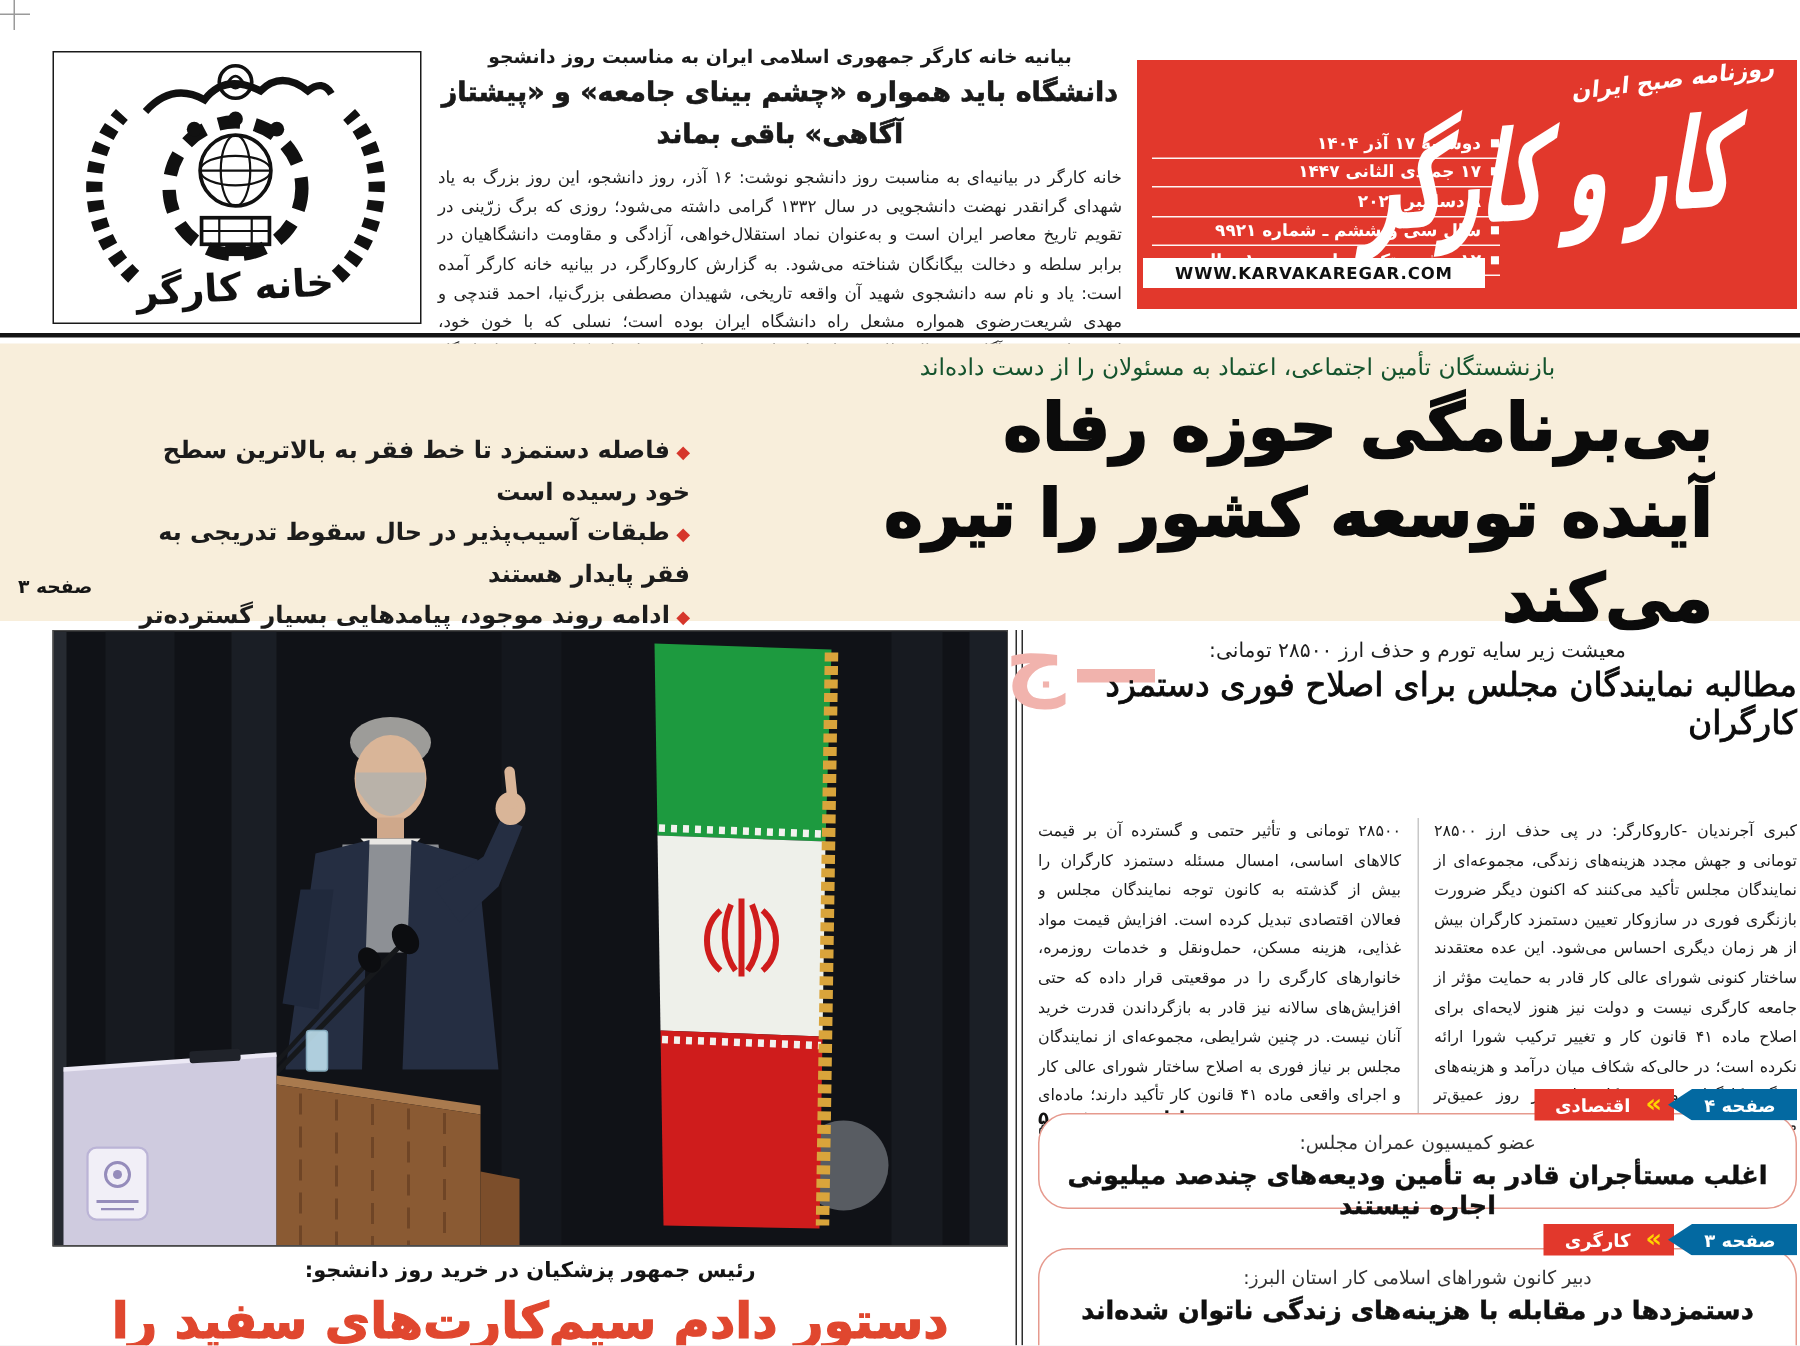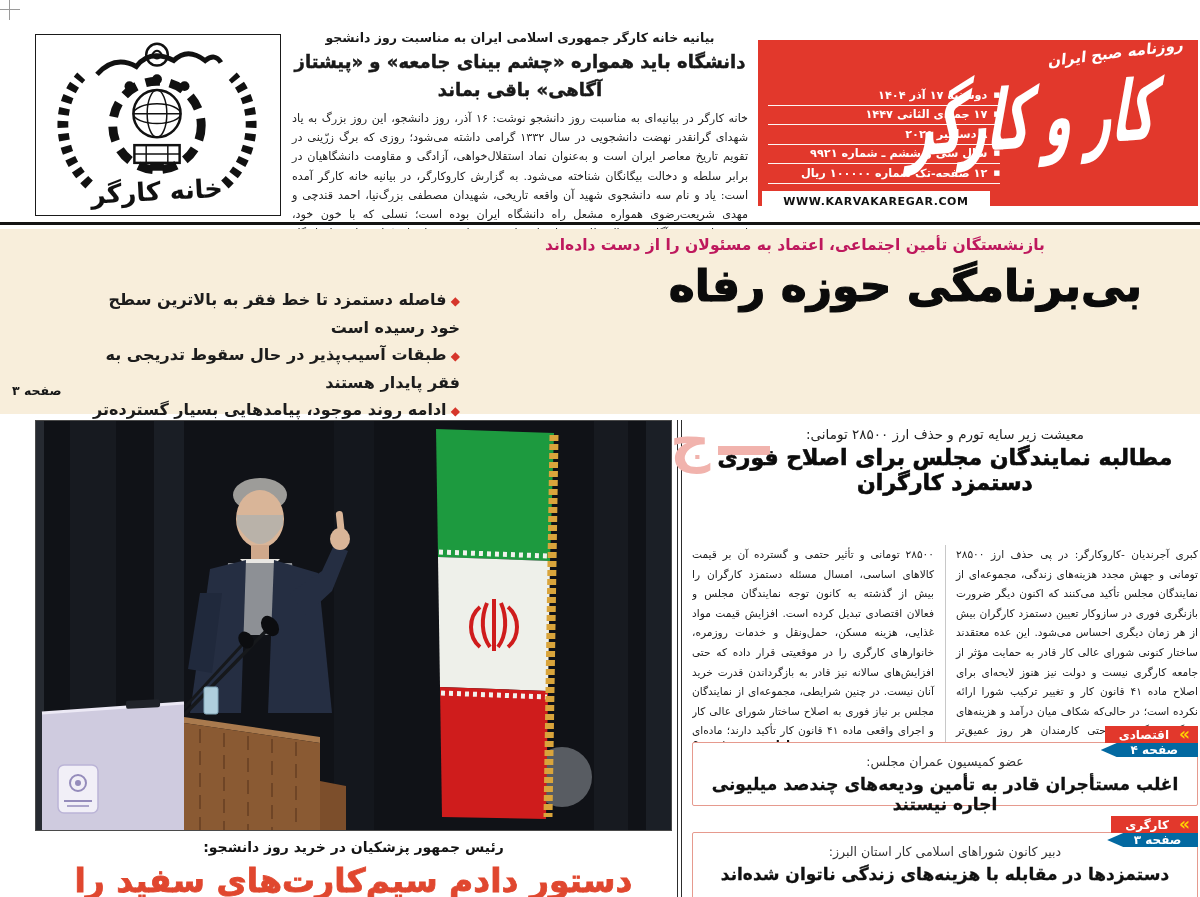--- a/index.html
+++ b/index.html
@@ -40,31 +40,31 @@
     transform:rotate(-4deg) skewX(-14deg) scaleY(1.9); transform-origin:center center;
   }
   .mast-info { position:absolute; left:10px; top:46px; width:232px; }
   .mast-info .row {
     display:flex; align-items:center; gap:6px; height:19.5px;
     border-bottom:1px solid rgba(255,255,255,.95);
     font-size:11.3px; font-weight:bold; white-space:nowrap; overflow:hidden;
   }
   .mast-info .row::before { content:"■"; font-size:7px; line-height:1; }
   .mast-site {
-    position:absolute; left:4px; top:151px; width:228px; height:20px;
+    position:absolute; left:4px; top:132px; width:228px; height:20px;
     background:#fff; color:#111; font-size:11px; font-weight:bold;
     display:flex; align-items:center; justify-content:center; letter-spacing:.6px; direction:ltr;
   }
   .top-rule { position:absolute; left:0; top:222px; width:1200px; height:3px; background:#141414; }
 
   
   .lead-band { position:absolute; left:0; top:229px; width:1200px; height:185px; background:#f8eedb; }
   .lead-kicker {
-    position:absolute; right:95px; top:7px; width:560px; text-align:left;
-    font-size:15.5px; font-weight:bold; color:#be185d;
+    position:absolute; right:95px; top:7px; width:560px; text-align:center;
+    font-size:15.5px; font-weight:normal; color:#14532d;
   }
   .lead-headline {
     position:absolute; right:58px; top:28px; width:580px; text-align:right;
     font-size:44px; font-weight:bold; color:#0b0b0b; line-height:1.3;
     -webkit-text-stroke:1.2px #0b0b0b;
   }
   .lead-bullets { position:absolute; left:88px; top:57px; width:372px; direction:rtl; }
   .lead-bullets .bullet {
     font-size:16px; font-weight:bold; color:#1c1c1c; line-height:1.72; text-align:right;
   }
@@ -92,48 +92,48 @@
 
   
   .right-col { position:absolute; left:692px; top:420px; width:506px; height:477px; }
   .watermark { position:absolute; top:-2px; left:-14px;  }
   .watermark .wm-glyph {
     position:absolute; top:-10px; left:-8px; font-size:56px; font-weight:bold; color:#f1b3ad;
   }
   .watermark .wm-bar { position:absolute; top:28px; left:40px; width:52px; height:9px; background:#f1b3ad; }
   .wage-kicker { position:absolute; top:6px; left:0; width:100%; text-align:center; font-size:13.5px; color:#1e1e1e; }
   .wage-headline {
-    position:absolute; top:25px; left:0; width:100%; text-align:center;
-    font-size:22px; font-weight:bold; color:#0c0c0c; -webkit-text-stroke:.6px #0c0c0c;
+    position:absolute; top:25px; left:0; width:100%; 
+    font-size:22px; font-weight:normal; color:#0c0c0c; -webkit-text-stroke:.6px #0c0c0c;
   }
   .wage-body {
     position:absolute; top:78px; left:0; width:506px; height:240px; overflow:hidden;
     font-size:10.6px; line-height:1.85; text-align:justify; color:#1b1b1b;
     column-count:2; column-gap:22px; column-rule:1px solid #c8c8c8;
     white-space:pre-line;
     margin-top:47px;
   }
   .wage-cont { position:absolute; top:318px; left:0; width:240px; text-align:left; font-size:12px; font-weight:bold; color:#111; direction:rtl; }
 
   
-  .tag-row { position:absolute; right:0; display:flex; align-items:stretch; height:21px; z-index:3; direction:ltr;flex-direction:column; }
+  .tag-row { position:absolute; right:0; display:flex; align-items:stretch; height:21px; z-index:3; direction:ltr; }
   .tag-red {
     background:#e2382c; color:#fff; font-size:12px; font-weight:bold;
     display:flex; align-items:center; gap:10px; padding:0 10px 0 14px;
   }
   .tag-chevrons { color:#ffd400; font-size:17px; font-weight:bold; line-height:1; letter-spacing:-2px; }
   .tag-black {
     background:#0369a1; color:#fff; font-size:12px; font-weight:bold;
     display:flex; align-items:center; padding:0 12px 0 22px;
     clip-path:polygon(0 50%, 16px 0, 100% 0, 100% 100%, 16px 100%);
     margin-left:-4px; min-width:86px; justify-content:center;
   }
   .teaser-box {
     position:absolute; left:0; width:506px; background:#fff;
-    border:1.5px solid #e69a8e; border-radius:2px; text-align:center; z-index:2;
+    border:1.5px solid #e69a8e; border-radius:20px; text-align:center; z-index:2;
   }
   .teaser-box .t-kicker { margin-top:11px; font-size:12.5px; color:#333; }
   .teaser-box .t-headline { margin-top:5px; font-size:17px; font-weight:bold; color:#101010; -webkit-text-stroke:.3px #101010; }
   #teaser1-tags { top:306px; } #teaser1-box { top:322px; height:64px; }
   #teaser2-tags { top:396px; } #teaser2-box { top:412px; height:86px; }
 </style>
 </head>
 <body>
 
 <div class="page">
@@ -190,20 +190,21 @@
     </div>
     <div class="mast-site">WWW.KARVAKAREGAR.COM</div>
   </div>
 
   <div class="top-rule"></div>
 
   <div class="lead-band">
     <div class="lead-kicker">بازنشستگان تأمین اجتماعی، اعتماد به مسئولان را از دست داده‌اند</div>
     <div class="lead-headline">
       <div>بی‌برنامگی حوزه رفاه</div>
+      <div>آینده توسعه کشور را تیره می‌کند</div>
     </div>
     <div class="lead-bullets">
       <div class="bullet">فاصله دستمزد تا خط فقر به بالاترین سطح خود رسیده است</div>
       <div class="bullet">طبقات آسیب‌پذیر در حال سقوط تدریجی به فقر پایدار هستند</div>
       <div class="bullet">ادامه روند موجود، پیامدهایی بسیار گسترده‌تر در حوزه کار و رفاه ایجاد می‌کند</div>
     </div>
     <div class="lead-pageref">صفحه ۳</div>
   </div>
 
   <div class="photo-frame">

